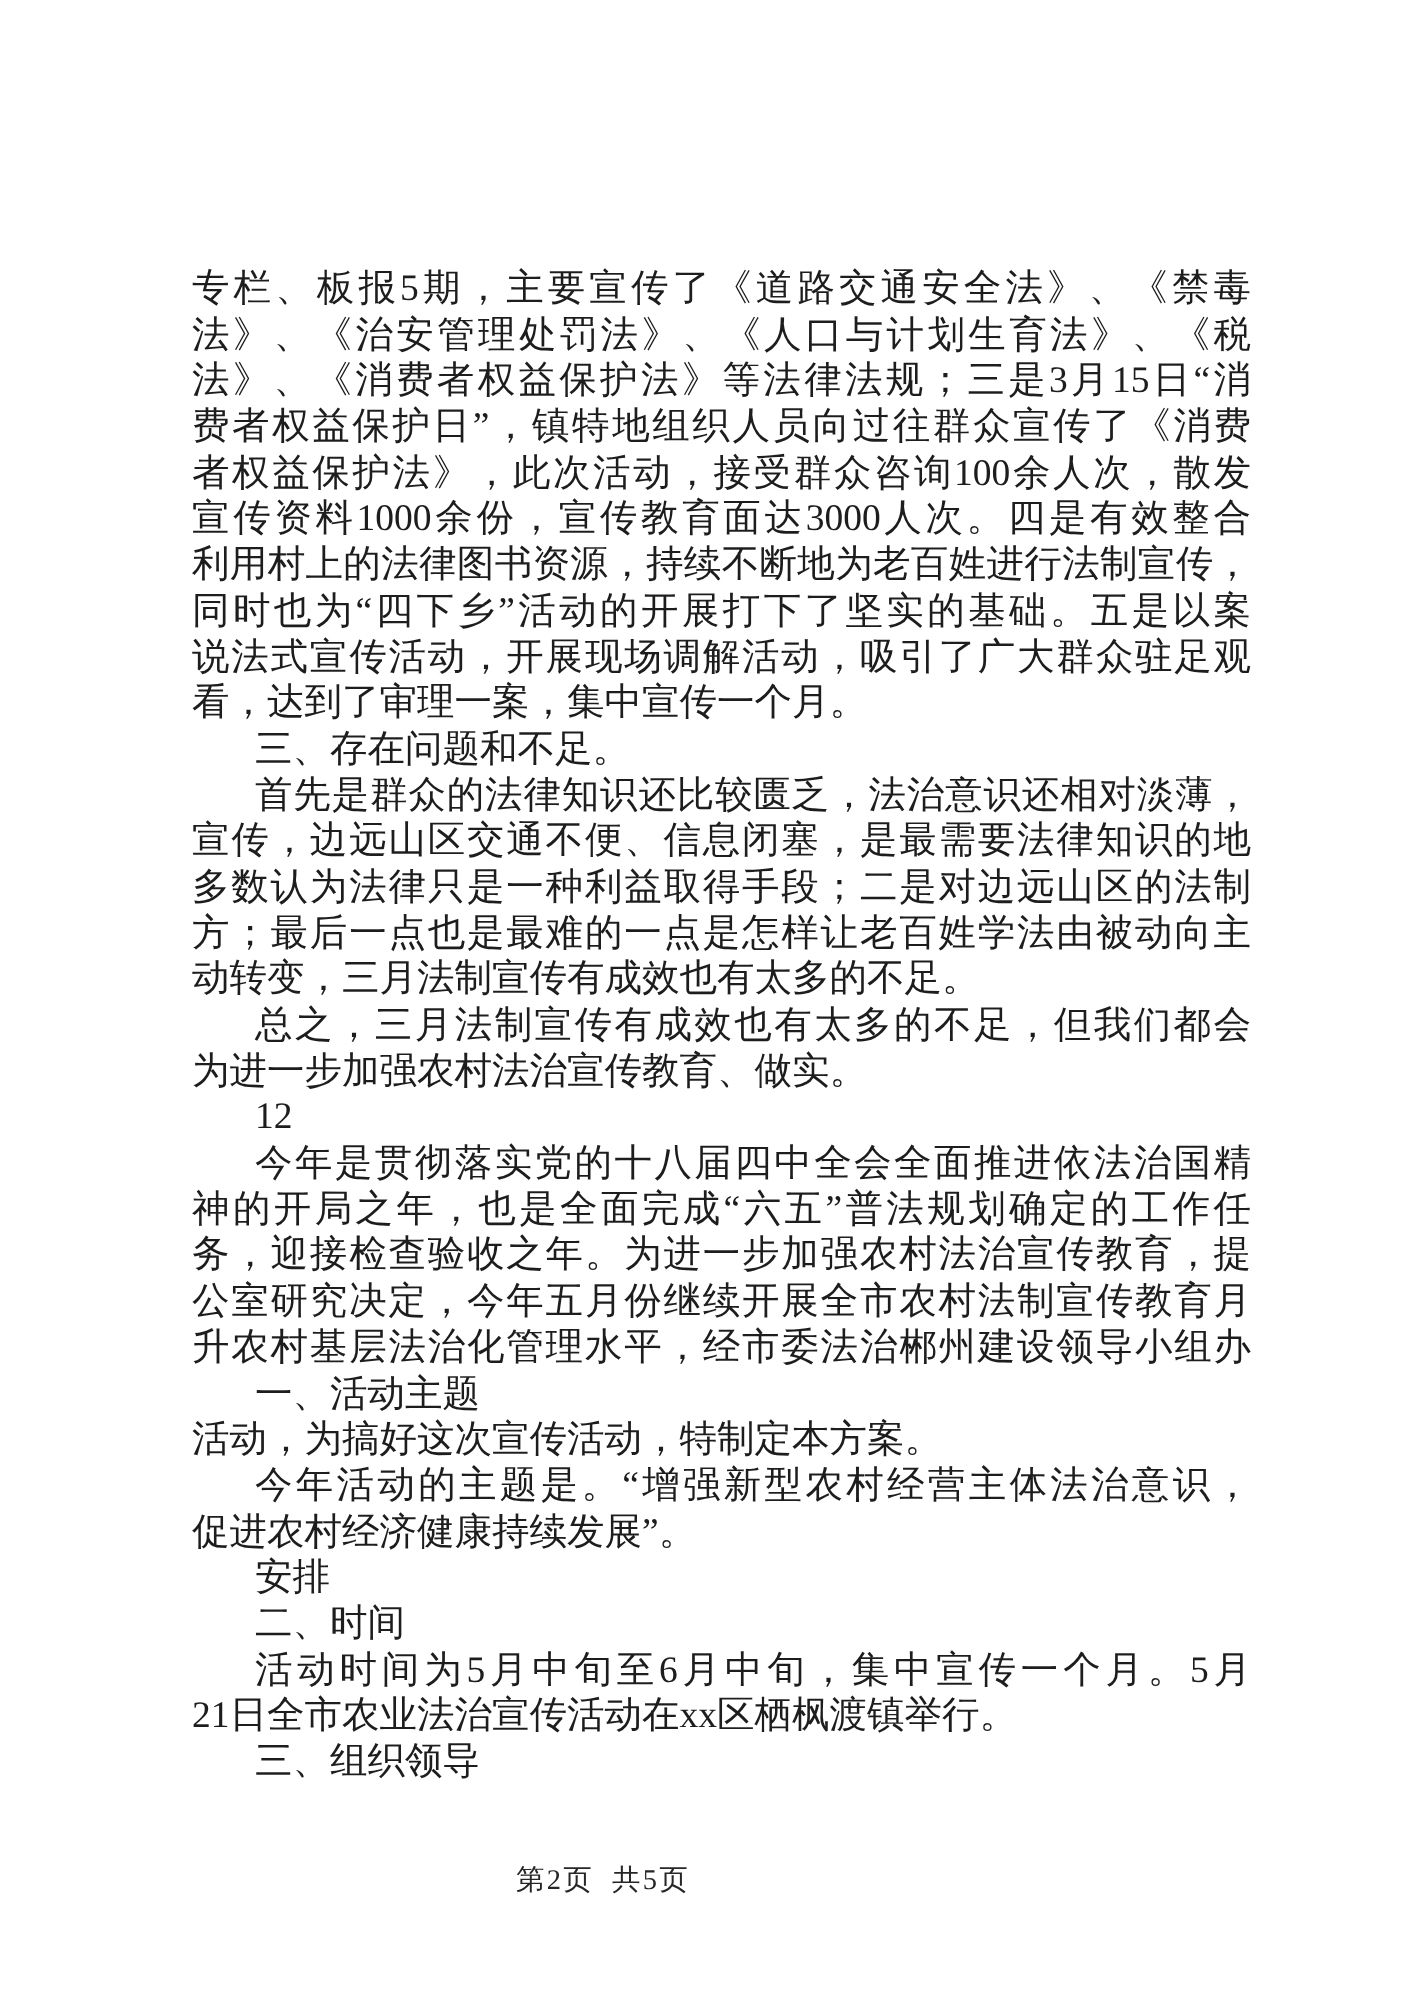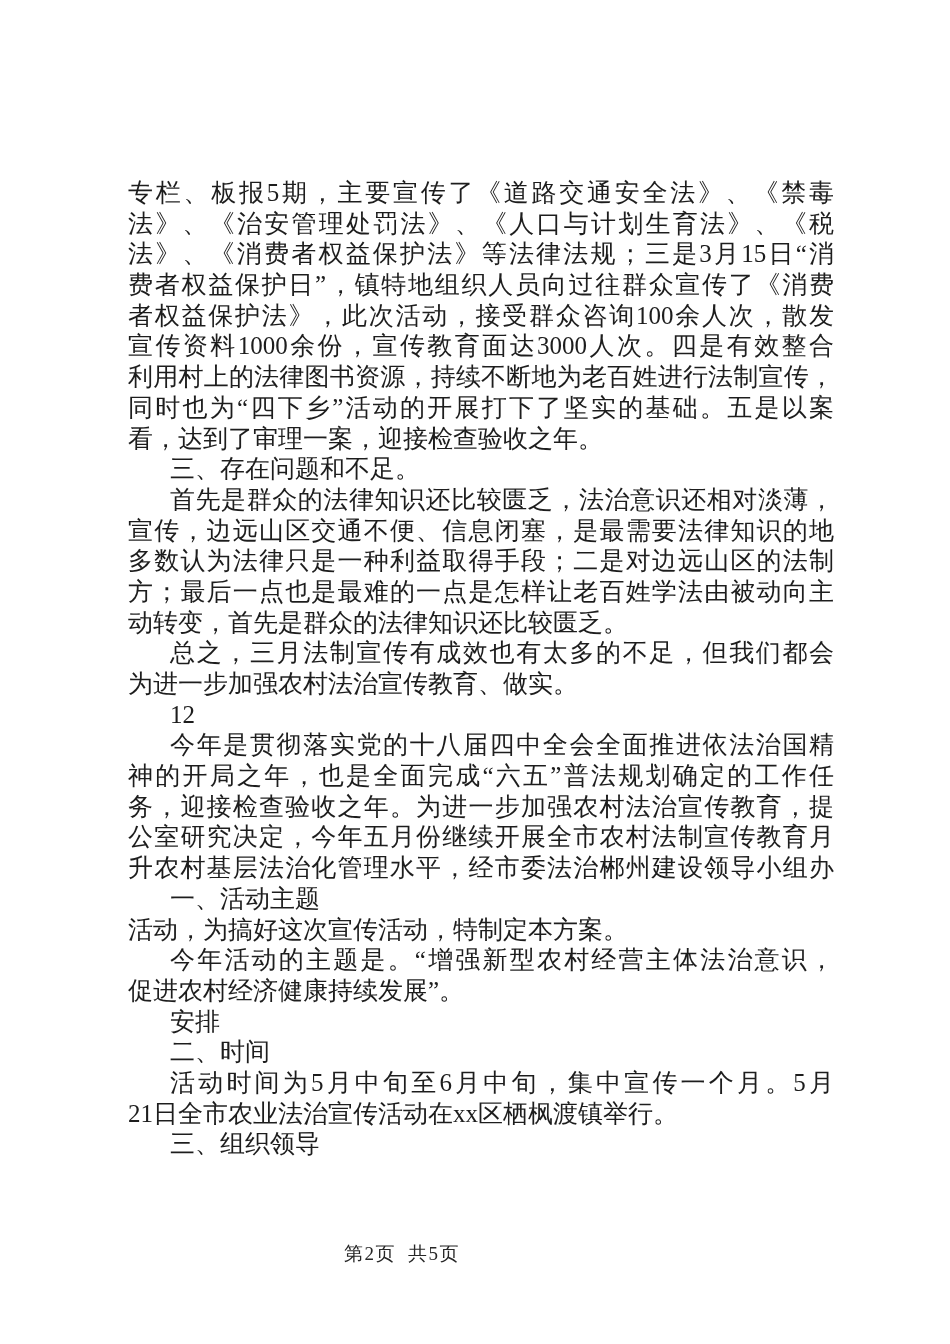--- a/index.html
+++ b/index.html
@@ -70,27 +70,28 @@
 <div class="page">
   <div class="content">
       <div class="line">专栏、板报5期，主要宣传了《道路交通安全法》、《禁毒<span class="fill"></span></div>
       <div class="line">法》、《治安管理处罚法》、《人口与计划生育法》、《税<span class="fill"></span></div>
       <div class="line">法》、《消费者权益保护法》等法律法规；三是3月15日“消<span class="fill"></span></div>
       <div class="line">费者权益保护日”，镇特地组织人员向过往群众宣传了《消费<span class="fill"></span></div>
       <div class="line">者权益保护法》，此次活动，接受群众咨询100余人次，散发<span class="fill"></span></div>
       <div class="line">宣传资料1000余份，宣传教育面达3000人次。四是有效整合<span class="fill"></span></div>
       <div class="line">利用村上的法律图书资源，持续不断地为老百姓进行法制宣传，<span class="fill"></span></div>
       <div class="line">同时也为“四下乡”活动的开展打下了坚实的基础。五是以案<span class="fill"></span></div>
-      <div class="line">看，达到了审理一案，迎接检查验收之年。</div>
+      <div class="line">说法式宣传活动，开展现场调解活动，吸引了广大群众驻足观<span class="fill"></span></div>
+      <div class="line">看，达到了审理一案，集中宣传一个月。</div>
       <div class="line ind">三、存在问题和不足。</div>
       <div class="line ind">首先是群众的法律知识还比较匮乏，法治意识还相对淡薄，<span class="fill"></span></div>
       <div class="line">宣传，边远山区交通不便、信息闭塞，是最需要法律知识的地<span class="fill"></span></div>
       <div class="line">多数认为法律只是一种利益取得手段；二是对边远山区的法制<span class="fill"></span></div>
       <div class="line">方；最后一点也是最难的一点是怎样让老百姓学法由被动向主<span class="fill"></span></div>
-      <div class="line">动转变，首先是群众的法律知识还比较匮乏。</div>
+      <div class="line">动转变，三月法制宣传有成效也有太多的不足。</div>
       <div class="line ind">总之，三月法制宣传有成效也有太多的不足，但我们都会<span class="fill"></span></div>
       <div class="line">为进一步加强农村法治宣传教育、做实。</div>
       <div class="line ind">12</div>
       <div class="line ind">今年是贯彻落实党的十八届四中全会全面推进依法治国精<span class="fill"></span></div>
       <div class="line">神的开局之年，也是全面完成“六五”普法规划确定的工作任<span class="fill"></span></div>
       <div class="line">务，迎接检查验收之年。为进一步加强农村法治宣传教育，提<span class="fill"></span></div>
       <div class="line">公室研究决定，今年五月份继续开展全市农村法制宣传教育月<span class="fill"></span></div>
       <div class="line">升农村基层法治化管理水平，经市委法治郴州建设领导小组办<span class="fill"></span></div>
       <div class="line ind">一、活动主题</div>
       <div class="line">活动，为搞好这次宣传活动，特制定本方案。</div>

